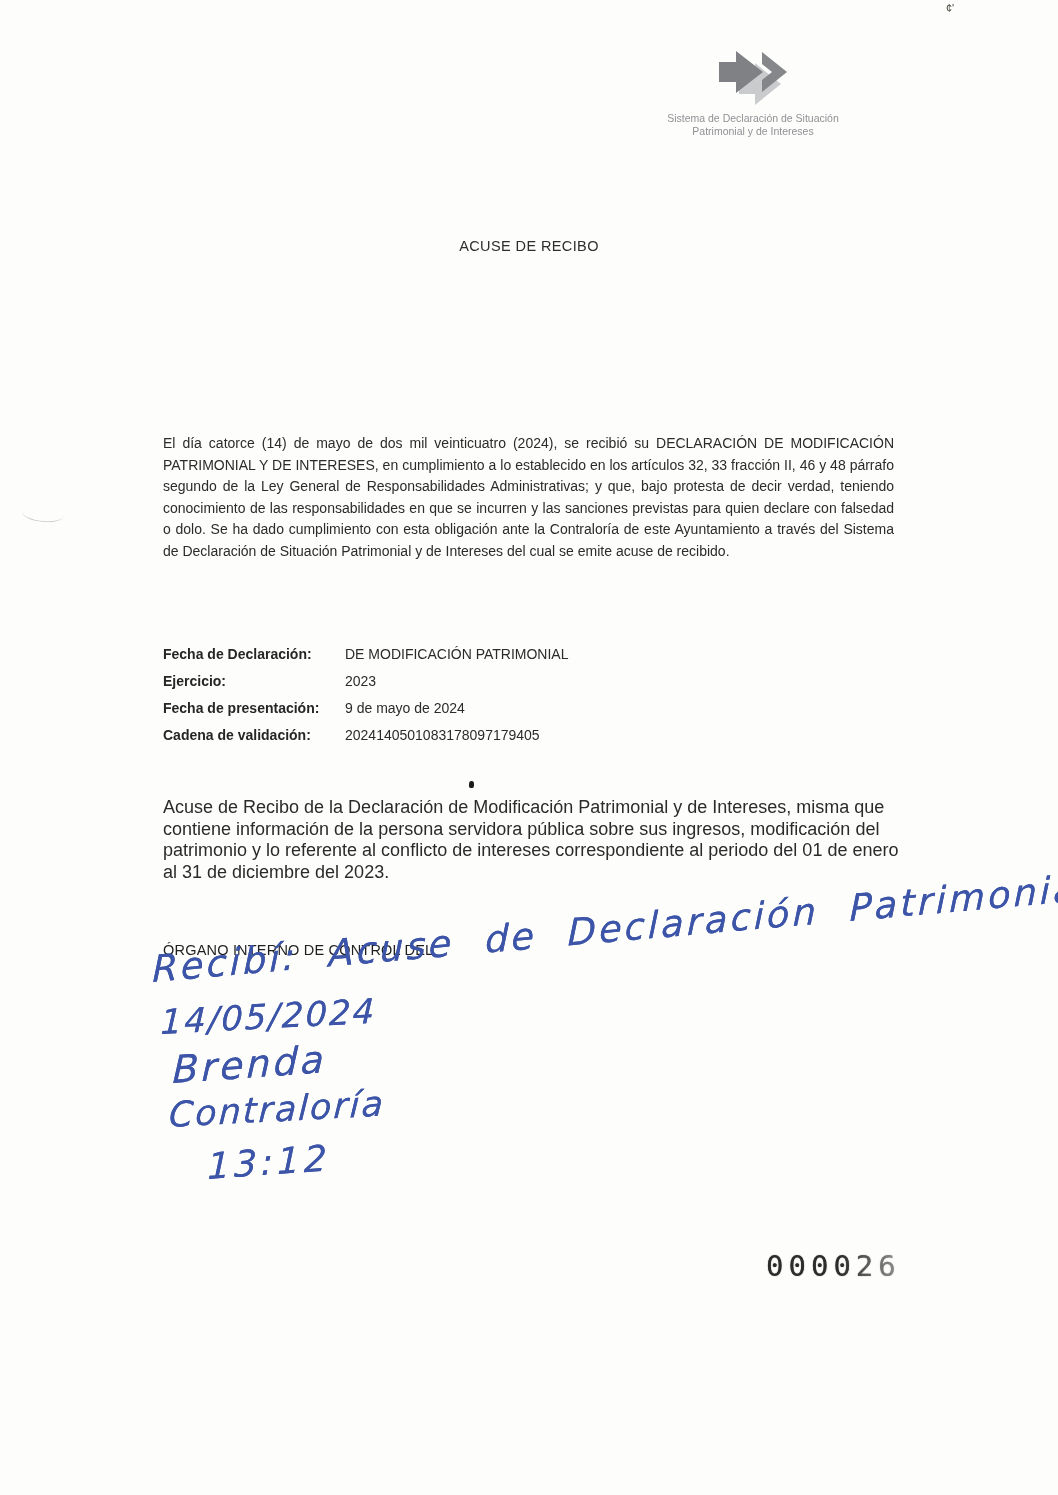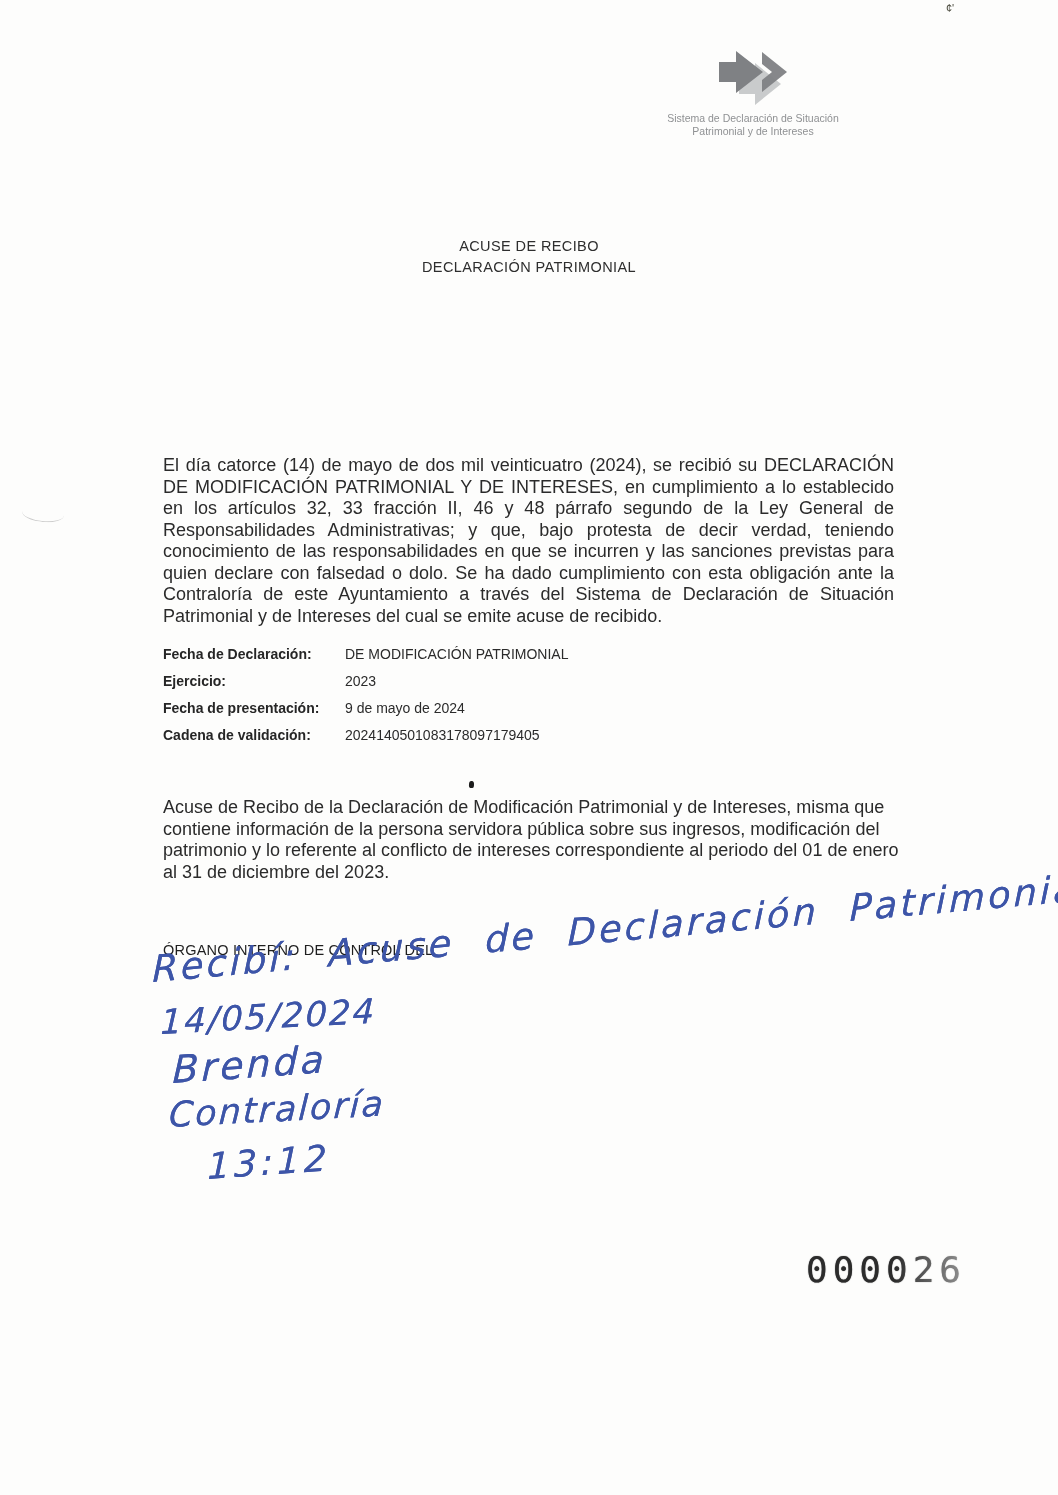--- a/index.html
+++ b/index.html
@@ -27,21 +27,21 @@
   
   .doc-title{
     position:absolute;left:0;top:236px;width:1058px;text-align:center;
     font-size:14.5px;line-height:21px;color:#2e2e2e;letter-spacing:.4px;
   }
   
   .recipient{position:absolute;left:163px;top:377px;font-size:14.5px;font-weight:bold;line-height:21px;color:#262626;}
   
   .body-par{
     position:absolute;left:163px;top:433px;width:731px;
-    font-size:18px;line-height:21.5px;text-align:justify;color:#2b2b2b;margin-top:22px;
+    font-size:14px;line-height:21.5px;text-align:justify;color:#2b2b2b;
   }
   .closing-par{
     position:absolute;left:163px;top:797px;width:736px;
     font-size:18px;line-height:21.5px;color:#2b2b2b;
   }
   
   .details{position:absolute;left:163px;top:641px;font-size:14px;line-height:27px;}
   .detail-row{display:flex;}
   .detail-label{font-weight:bold;width:182px;color:#262626;}
   .detail-value{color:#2b2b2b;}
@@ -62,23 +62,23 @@
   .hand-2{left:160px;top:1002px;font-size:34px;letter-spacing:2px;
           transform:rotate(-3deg) skewX(-5deg);transform-origin:left bottom;}
   .hand-3{left:172px;top:1048px;font-size:38px;letter-spacing:3px;
           transform:rotate(-4deg) skewX(-6deg);transform-origin:left bottom;}
   .hand-4{left:168px;top:1095px;font-size:35px;letter-spacing:2px;
           transform:rotate(-3deg) skewX(-6deg);transform-origin:left bottom;}
   .hand-5{left:207px;top:1146px;font-size:36px;letter-spacing:4px;
           transform:rotate(-4deg) skewX(-5deg);transform-origin:left bottom;}
   
   .folio-stamp{
-    position:absolute;left:806px;top:1249px;
+    position:absolute;left:766px;top:1249px;
     font-family:"DejaVu Sans Mono", monospace;
-    font-size:36px;letter-spacing:5px;color:#2c2c2c;
+    font-size:29px;letter-spacing:5px;color:#2c2c2c;
     text-shadow:0 0 1px #4a4a4a;
     -webkit-mask-image:linear-gradient(to right,#000 55%,rgba(0,0,0,.5) 100%);
     mask-image:linear-gradient(to right,#000 55%,rgba(0,0,0,.5) 100%);
   }
   
   .corner-mark{position:absolute;left:946px;top:2px;font-size:11px;color:#4d4d40;}
   .pencil-squiggle{
     position:absolute;left:22px;top:505px;width:42px;height:16px;
     border-bottom:1.5px solid #bdbdbd;border-radius:50%;
     transform:rotate(6deg);opacity:.75;
@@ -106,21 +106,20 @@
       </svg>
     </div>
     <div class="logo-tagline">
       <div>Sistema de Declaración de Situación</div>
       <div>Patrimonial y de Intereses</div>
     </div>
   </div>
 
   <div class="doc-title">
     <div>ACUSE DE RECIBO</div>
-    <div>DECLARACIÓN PATRIMONIAL</div>
   </div>
 
 
   <div class="body-par">El día catorce (14) de mayo de dos mil veinticuatro (2024), se recibió su DECLARACIÓN DE MODIFICACIÓN PATRIMONIAL Y DE INTERESES, en cumplimiento a lo establecido en los artículos 32, 33 fracción II, 46 y 48 párrafo segundo de la Ley General de Responsabilidades Administrativas; y que, bajo protesta de decir verdad, teniendo conocimiento de las responsabilidades en que se incurren y las sanciones previstas para quien declare con falsedad o dolo. Se ha dado cumplimiento con esta obligación ante la Contraloría de este Ayuntamiento a través del Sistema de Declaración de Situación Patrimonial y de Intereses del cual se emite acuse de recibido.</div>
 
   <div class="details">
     <div class="detail-row">
       <span class="detail-label">Fecha de Declaración:</span>
       <span class="detail-value">DE MODIFICACIÓN PATRIMONIAL</span>
     </div>

